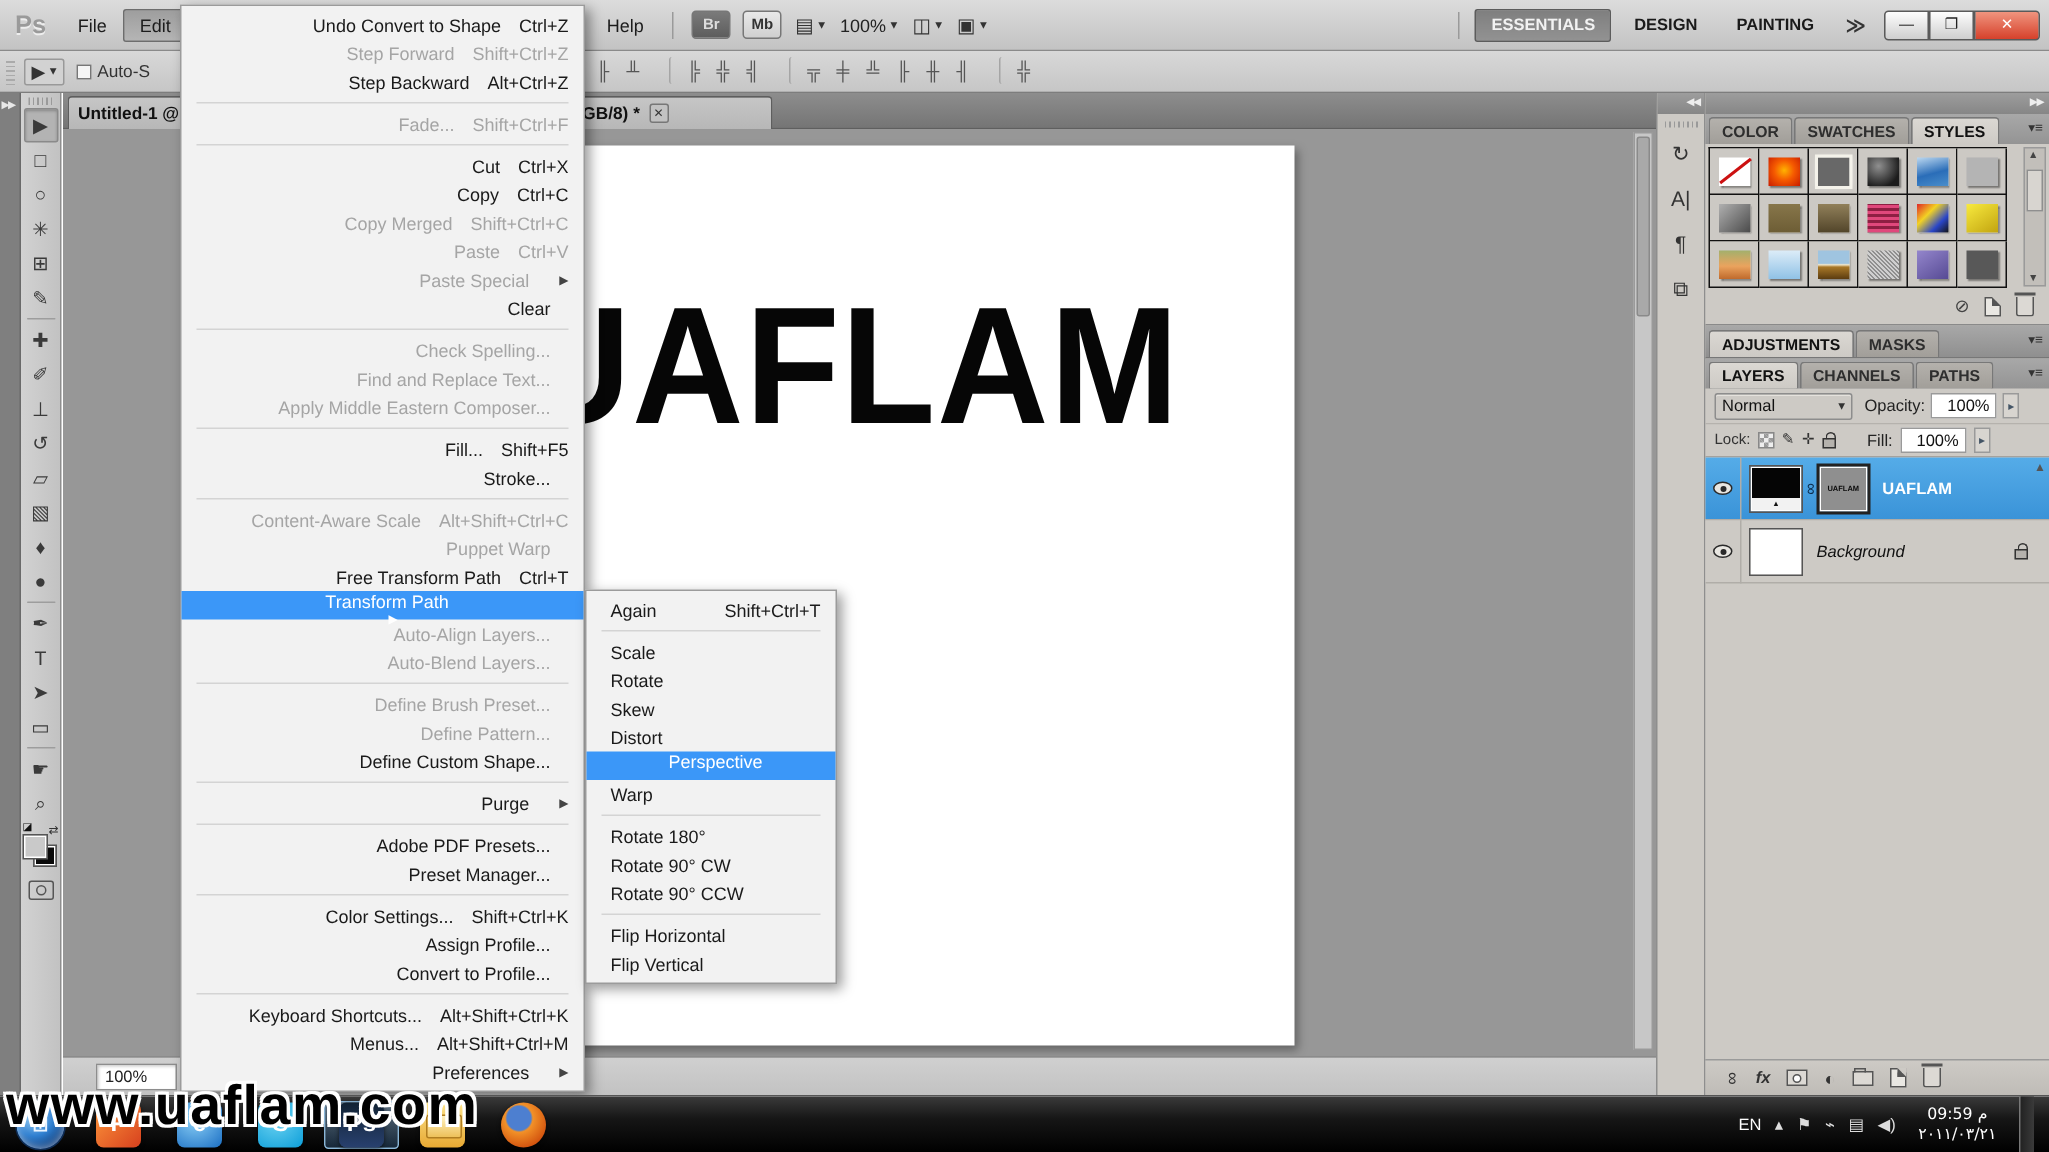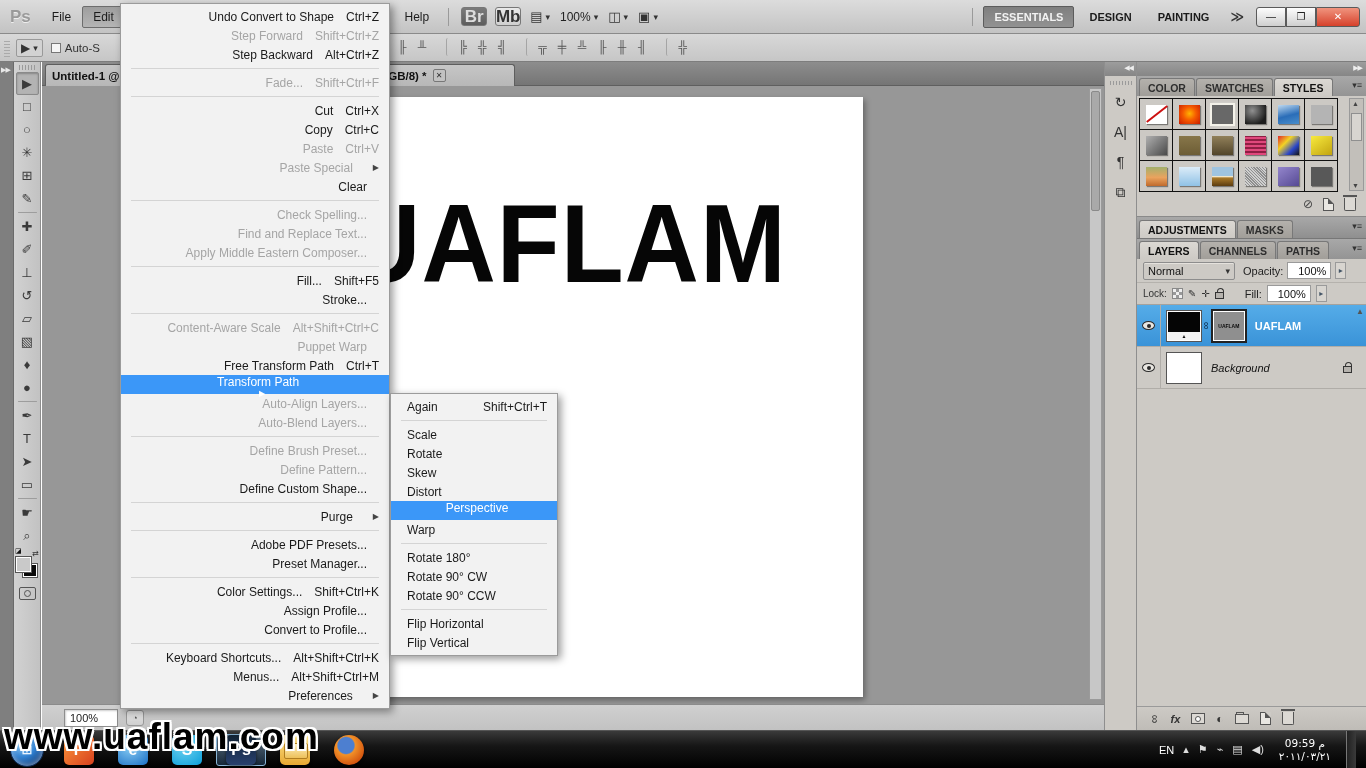--- a/index.html
+++ b/index.html
@@ -9,21 +9,21 @@
 
   
   .menubar { position:absolute; left:0; top:0; width:1366px; height:34px;
     background:linear-gradient(#dcdcdc,#c3c3c3); border-bottom:1px solid #8a8a8a;
     display:flex; align-items:center; padding:0 6px; }
   .ps-logo { font-weight:bold; font-size:17px; color:#9a9a9a; text-shadow:0 1px 0 #eee; margin:0 10px 0 4px; }
   .mb-item { padding:3px 10px; color:#1c1c1c; border:1px solid transparent; cursor:default; }
   .mb-item.pressed { background:linear-gradient(#9e9e9e,#b5b5b5); border:1px solid #6d6d6d; border-radius:2px; }
   .mb-sep { width:1px; height:18px; background:#9a9a9a; margin:0 8px; }
   .badge { width:26px; height:19px; border:1px solid #777; border-radius:3px; display:flex; align-items:center; justify-content:center;
-    font-size:17px; font-weight:bold; margin:0 4px; }
+    font-size:10px; font-weight:bold; margin:0 4px; }
   .badge.br { background:linear-gradient(#7a7a7a,#5d5d5d); color:#ddd; }
   .badge.mb { background:linear-gradient(#e9e9e9,#cfcfcf); color:#333; }
   .mb-tool { display:flex; align-items:center; margin:0 5px; color:#333; }
   .mb-tool .gl { font-size:13px; }
   .caret { font-size:9px; color:#333; margin-left:3px; }
   .zoom-val { font-size:12px; color:#222; }
   .spacer { flex:1; }
   .ws-btn { font-size:11px; font-weight:bold; color:#1a1a1a; padding:4px 10px; margin:0 2px; border:1px solid transparent; }
   .ws-btn.active { background:linear-gradient(#7f7f7f,#929292); color:#f2f2f2; border:1px solid #5c5c5c; border-radius:2px; }
   .overflow { font-size:13px; font-weight:bold; color:#333; margin:0 8px; }
@@ -647,20 +647,25 @@
         <span class="sc">Ctrl+X</span>
 
       </div>
 
       <div class="mi">
         <span class="lbl">Copy</span>
         <span class="sc">Ctrl+C</span>
 
       </div>
 
+      <div class="mi disabled">
+        <span class="lbl">Copy Merged</span>
+        <span class="sc">Shift+Ctrl+C</span>
+
+      </div>
 
       <div class="mi disabled">
         <span class="lbl">Paste</span>
         <span class="sc">Ctrl+V</span>
 
       </div>
 
       <div class="mi disabled has-sub">
         <span class="lbl">Paste Special</span>
         <span class="sc"></span>

